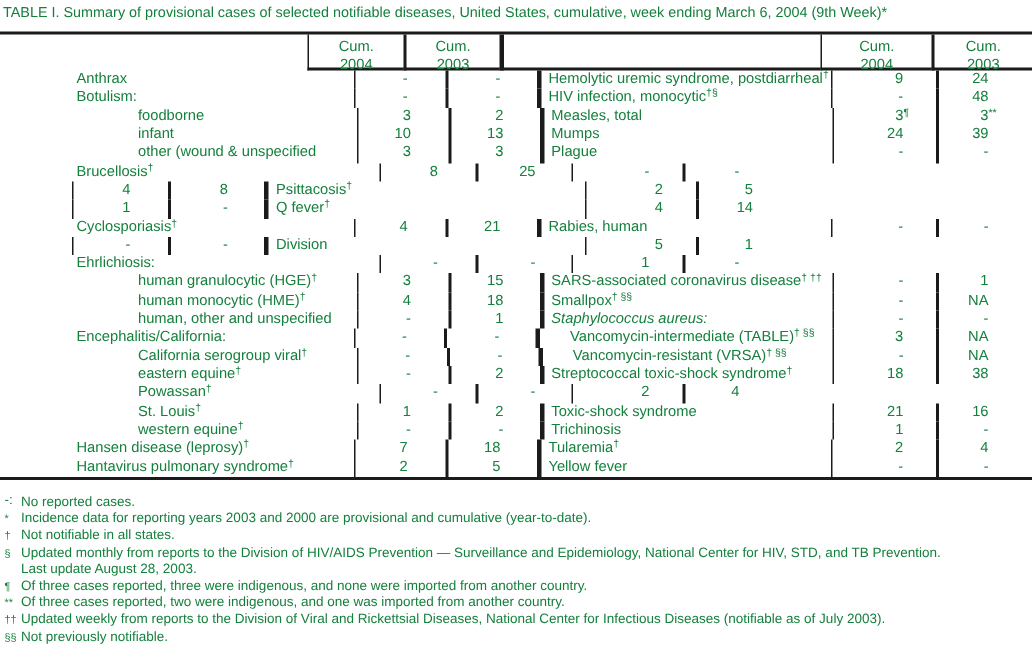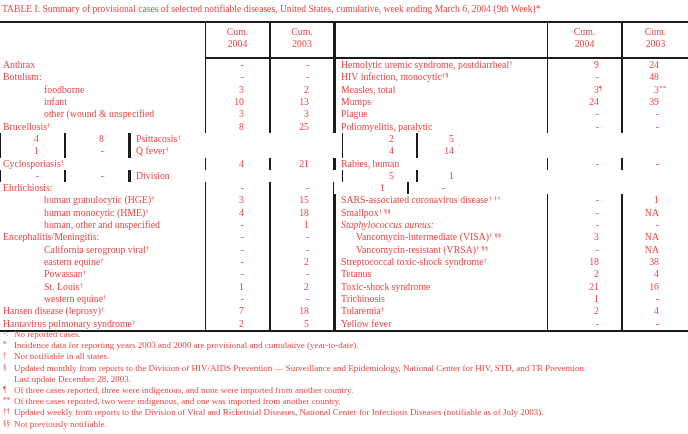--- a/index.html
+++ b/index.html
@@ -1,37 +1,37 @@
 <!DOCTYPE html>
 <html><head>
 <meta charset="utf-8">
 <style>
   * { box-sizing: border-box; }
   html, body { margin: 0; padding: 0; background: #fff; }
   .page {
     position: relative; width: 688px; height: 434px; background: #fff;
-    font-family: Liberation Serif, serif;
-    color: #ef4444; overflow: hidden;
+    font-family: Liberation Sans, sans-serif;
+    color: #15803d; overflow: hidden;
   }
   .title { position: absolute; left: 2px; top: 3px; font-size: 9.6px; white-space: nowrap; }
   .tbl {
     position: absolute; left: 0; top: 21px; width: 688px;
     border-top: 2px solid #1b1b1b; border-bottom: 2px solid #1b1b1b;
   }
   .hrow, .row { display: flex; white-space: nowrap; }
-  .hrow { height: 36px; }
+  .hrow { height: 24px; }
   .hc { font-size: 9.8px; line-height: 12px; text-align: center; padding-top: 3px; }
   .hb { border-bottom: 2px solid #1b1b1b; }
   .h1 { width: 205px; }
   .h2 { width: 64px;  border-left: 1px solid #1b1b1b; }
   .h3 { width: 64px;  border-left: 2px solid #1b1b1b; }
   .h4 { width: 214px; border-left: 3px solid #1b1b1b; }
   .h5 { width: 74px;  border-left: 1px solid #1b1b1b; }
   .h6 { width: 67px;  border-left: 2px solid #1b1b1b; }
-  .row { height: 12.32px; line-height: 12.32px; font-size: 9.8px; }
+  .row { height: 12.32px; line-height: 12.32px; font-size: 9.8px; margin-left: 48px; }
   .cell { overflow: visible; }
   .c1 { width: 205px; padding-left: 3px; }
   .c1.ind { padding-left: 44px; }
   .c2 { width: 64px;  border-left: 1px solid #1b1b1b; text-align: right; padding-right: 25px; }
   .c3 { width: 64px;  border-left: 2px solid #1b1b1b; text-align: right; padding-right: 24px; }
   .c4 { width: 214px; border-left: 3px solid #1b1b1b; padding-left: 5px; }
   .c4.ind { padding-left: 20px; }
   .c4.it .lbl { font-style: italic; }
   .c5 { width: 74px;  border-left: 1px solid #1b1b1b; text-align: right; padding-right: 22px; }
   .c6 { width: 67px;  border-left: 2px solid #1b1b1b; text-align: right; padding-right: 29px; }
@@ -108,21 +108,20 @@
       <div class="cell c2"><span class="val">3</span><span class="vsup"></span></div>
       <div class="cell c3"><span class="val">3</span><span class="vsup"></span></div>
       <div class="cell c4"><span class="lbl">Plague</span><span class="sup"></span></div>
       <div class="cell c5"><span class="val">-</span><span class="vsup"></span></div>
       <div class="cell c6"><span class="val">-</span><span class="vsup"></span></div>
     </div>
         <div class="row">
       <div class="cell c1"><span class="lbl">Brucellosis</span><span class="sup">†</span></div>
       <div class="cell c2"><span class="val">8</span><span class="vsup"></span></div>
       <div class="cell c3"><span class="val">25</span><span class="vsup"></span></div>
-      <div class="cell c4"><span class="lbl">Poliomyelitis, paralytic</span><span class="sup"></span></div>
       <div class="cell c5"><span class="val">-</span><span class="vsup"></span></div>
       <div class="cell c6"><span class="val">-</span><span class="vsup"></span></div>
     </div>
         <div class="row">
       <div class="cell c2"><span class="val">4</span><span class="vsup"></span></div>
       <div class="cell c3"><span class="val">8</span><span class="vsup"></span></div>
       <div class="cell c4"><span class="lbl">Psittacosis</span><span class="sup">†</span></div>
       <div class="cell c5"><span class="val">2</span><span class="vsup"></span></div>
       <div class="cell c6"><span class="val">5</span><span class="vsup"></span></div>
     </div>
@@ -173,24 +172,24 @@
     </div>
         <div class="row">
       <div class="cell c1 ind"><span class="lbl">human, other and unspecified</span><span class="sup"></span></div>
       <div class="cell c2"><span class="val">-</span><span class="vsup"></span></div>
       <div class="cell c3"><span class="val">1</span><span class="vsup"></span></div>
       <div class="cell c4 it"><span class="lbl">Staphylococcus aureus:</span><span class="sup"></span></div>
       <div class="cell c5"><span class="val">-</span><span class="vsup"></span></div>
       <div class="cell c6"><span class="val">-</span><span class="vsup"></span></div>
     </div>
         <div class="row">
-      <div class="cell c1"><span class="lbl">Encephalitis/Meningitis:</span><span class="sup"></span></div>
-      <div class="cell c2"><span class="val">-</span><span class="vsup"></span></div>
-      <div class="cell c3"><span class="val">-</span><span class="vsup"></span></div>
-      <div class="cell c4 ind"><span class="lbl">Vancomycin-intermediate (VISA)</span><span class="sup">† §§</span></div>
+      <div class="cell c1"><span class="lbl">Encephalitis/California:</span><span class="sup"></span></div>
+      <div class="cell c2"><span class="val">-</span><span class="vsup"></span></div>
+      <div class="cell c3"><span class="val">-</span><span class="vsup"></span></div>
+      <div class="cell c4 ind"><span class="lbl">Vancomycin-intermediate (TABLE)</span><span class="sup">† §§</span></div>
       <div class="cell c5"><span class="val">3</span><span class="vsup"></span></div>
       <div class="cell c6"><span class="val">NA</span><span class="vsup"></span></div>
     </div>
         <div class="row">
       <div class="cell c1 ind"><span class="lbl">California serogroup viral</span><span class="sup">†</span></div>
       <div class="cell c2"><span class="val">-</span><span class="vsup"></span></div>
       <div class="cell c3"><span class="val">-</span><span class="vsup"></span></div>
       <div class="cell c4 ind"><span class="lbl">Vancomycin-resistant (VRSA)</span><span class="sup">† §§</span></div>
       <div class="cell c5"><span class="val">-</span><span class="vsup"></span></div>
       <div class="cell c6"><span class="val">NA</span><span class="vsup"></span></div>
@@ -200,21 +199,20 @@
       <div class="cell c2"><span class="val">-</span><span class="vsup"></span></div>
       <div class="cell c3"><span class="val">2</span><span class="vsup"></span></div>
       <div class="cell c4"><span class="lbl">Streptococcal toxic-shock syndrome</span><span class="sup">†</span></div>
       <div class="cell c5"><span class="val">18</span><span class="vsup"></span></div>
       <div class="cell c6"><span class="val">38</span><span class="vsup"></span></div>
     </div>
         <div class="row">
       <div class="cell c1 ind"><span class="lbl">Powassan</span><span class="sup">†</span></div>
       <div class="cell c2"><span class="val">-</span><span class="vsup"></span></div>
       <div class="cell c3"><span class="val">-</span><span class="vsup"></span></div>
-      <div class="cell c4"><span class="lbl">Tetanus</span><span class="sup"></span></div>
       <div class="cell c5"><span class="val">2</span><span class="vsup"></span></div>
       <div class="cell c6"><span class="val">4</span><span class="vsup"></span></div>
     </div>
         <div class="row">
       <div class="cell c1 ind"><span class="lbl">St. Louis</span><span class="sup">†</span></div>
       <div class="cell c2"><span class="val">1</span><span class="vsup"></span></div>
       <div class="cell c3"><span class="val">2</span><span class="vsup"></span></div>
       <div class="cell c4"><span class="lbl">Toxic-shock syndrome</span><span class="sup"></span></div>
       <div class="cell c5"><span class="val">21</span><span class="vsup"></span></div>
       <div class="cell c6"><span class="val">16</span><span class="vsup"></span></div>
@@ -244,20 +242,20 @@
       <div class="cell c6"><span class="val">-</span><span class="vsup"></span></div>
     </div>
       </div>
   </div>
 
   <div class="foots">
     <div class="fn"><span class="fm plain">-:</span><span>No reported cases.</span></div>
     <div class="fn"><span class="fm">*</span><span>Incidence data for reporting years 2003 and 2000 are provisional and cumulative (year-to-date).</span></div>
     <div class="fn"><span class="fm">†</span><span>Not notifiable in all states.</span></div>
     <div class="fn"><span class="fm">§</span><span>Updated monthly from reports to the Division of HIV/AIDS Prevention — Surveillance and Epidemiology, National Center for HIV, STD, and TB Prevention.</span></div>
-    <div class="fn"><span>Last update December 28, 2003.</span></div>
+    <div class="fn"><span>Last update August 28, 2003.</span></div>
     <div class="fn"><span class="fm">¶</span><span>Of three cases reported, three were indigenous, and none were imported from another country.</span></div>
     <div class="fn"><span class="fm">**</span><span>Of three cases reported, two were indigenous, and one was imported from another country.</span></div>
     <div class="fn"><span class="fm">††</span><span>Updated weekly from reports to the Division of Viral and Rickettsial Diseases, National Center for Infectious Diseases (notifiable as of July 2003).</span></div>
     <div class="fn"><span class="fm">§§</span><span>Not previously notifiable.</span></div>
   </div>
 
 </div>
 
 </body></html>

